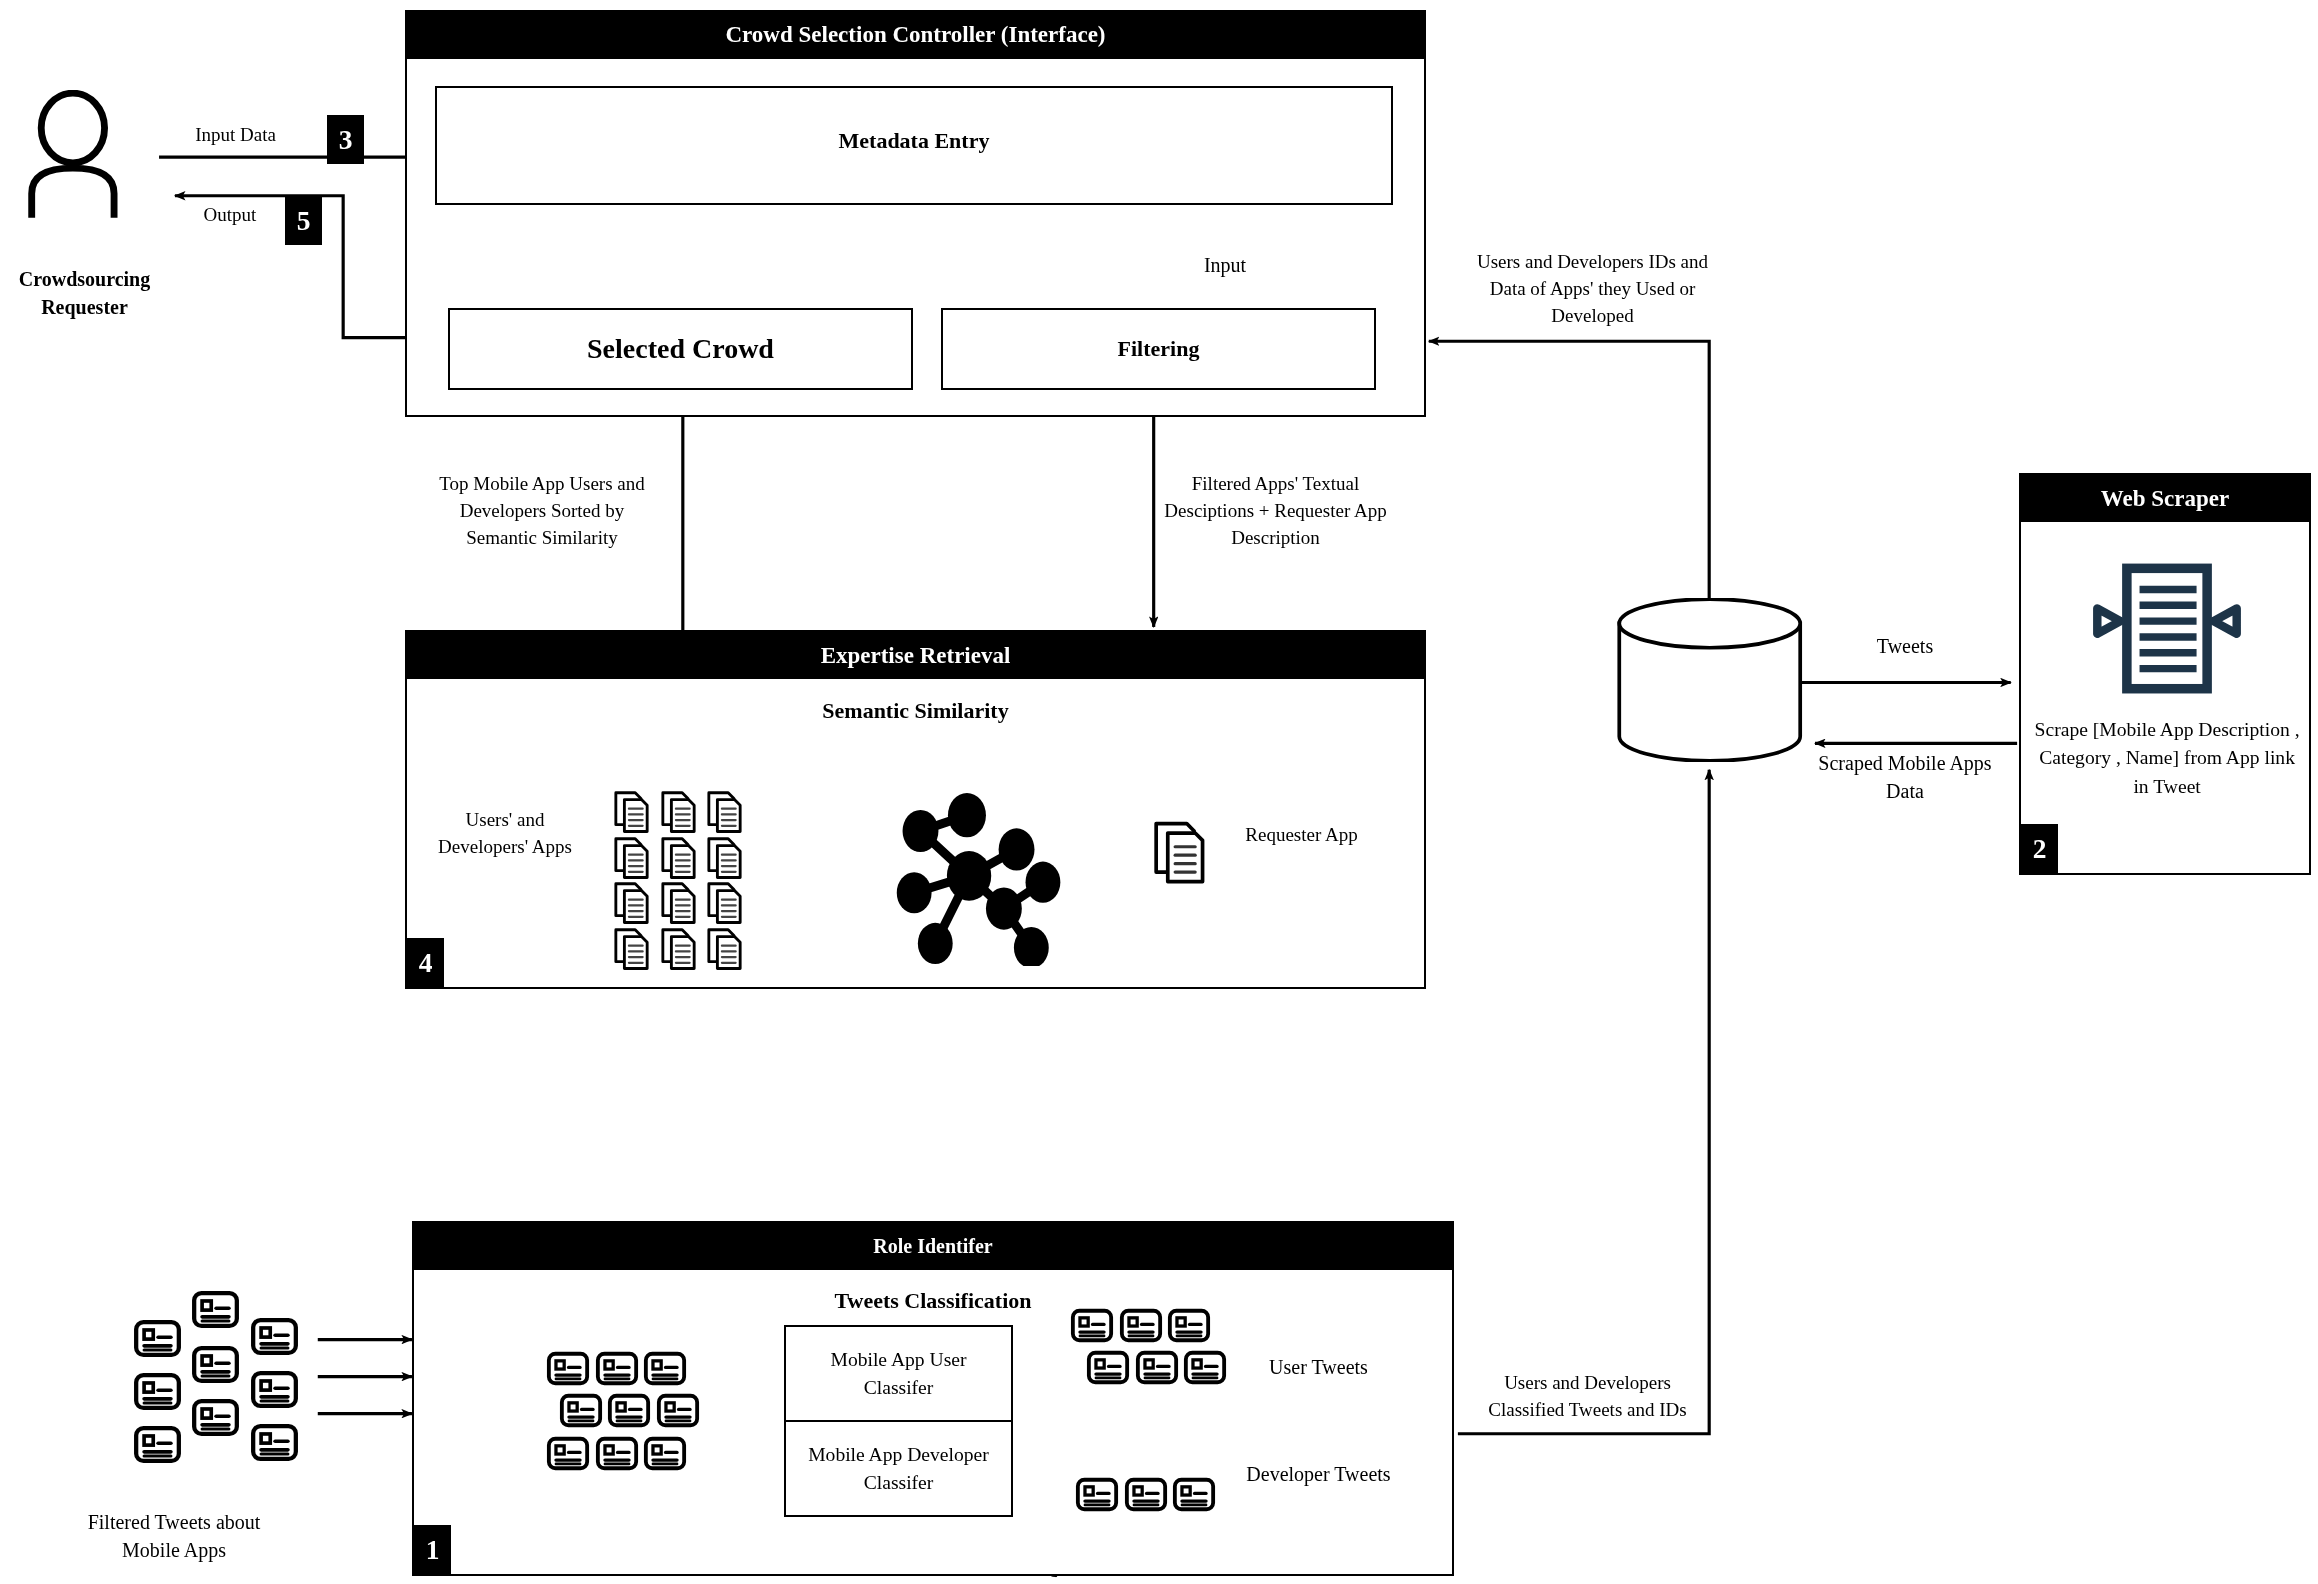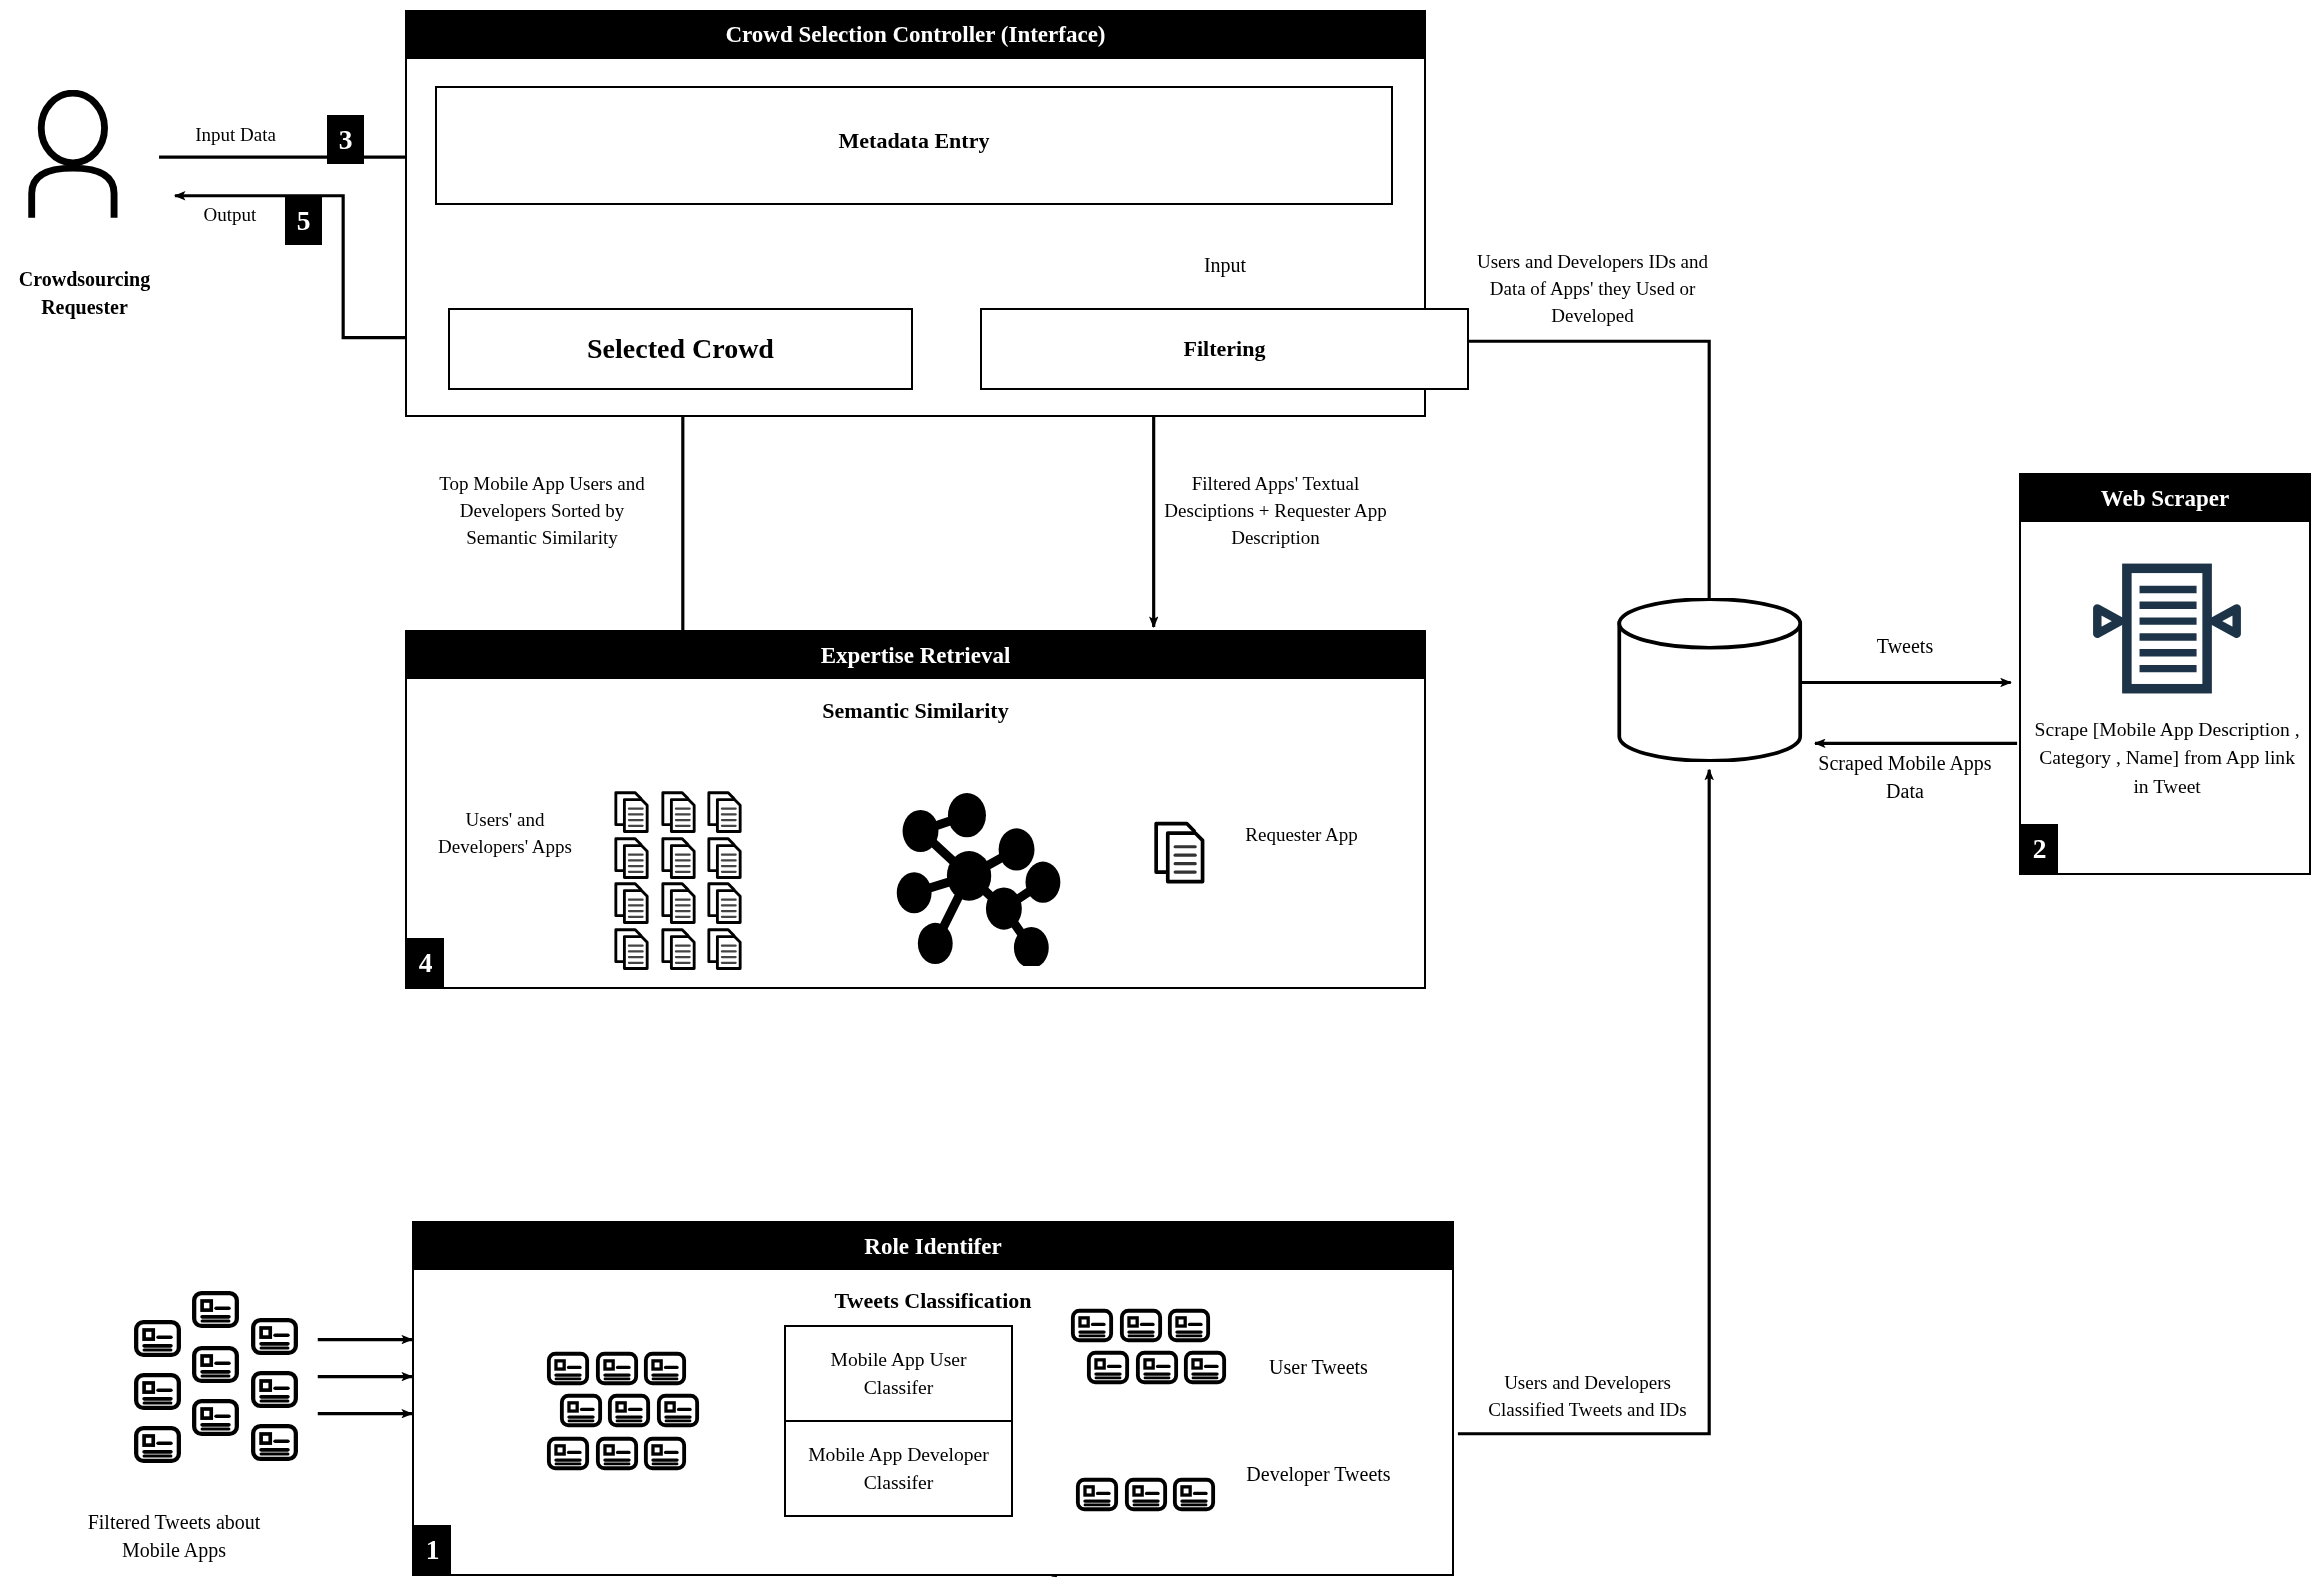--- a/index.html
+++ b/index.html
@@ -106,21 +106,21 @@
     <div class="inner-box" style="left:28px;top:74px;width:958px;height:119px;">
       <div class="inner-title" style="font-size:22px;margin-bottom:8.5px;">Metadata Entry</div>
     </div>
 
     <div class="lbl" style="left:757px;top:239px;width:122px;font-size:20px;">Input</div>
 
     <div class="inner-box" style="left:41px;top:296px;width:465px;height:82px;">
       <div class="inner-title" style="font-size:28px;">Selected Crowd</div>
     </div>
 
-    <div class="inner-box" style="left:534px;top:296px;width:489px;height:82px;margin-left:39px;">
+    <div class="inner-box" style="left:534px;top:296px;width:435px;height:82px;">
       <div class="inner-title" style="font-size:22px;">Filtering</div>
     </div>
   </div>
 
   <div class="lbl" style="left:423px;top:471px;width:238px;font-size:19px;">Top Mobile App Users and Developers Sorted by Semantic Similarity</div>
 
   <div class="lbl" style="left:1159px;top:471px;width:233px;font-size:19px;">Filtered Apps' Textual Desciptions + Requester App Description</div>
 
   <div class="lbl" style="left:1460px;top:249px;width:265px;font-size:19px;">Users and Developers IDs and Data of Apps'  they Used or Developed</div>
 
@@ -326,21 +326,21 @@
         <path d="M272 88 L228 112 L272 136 z" fill="none" stroke="#1d3448" stroke-width="16" stroke-linejoin="round"></path>
       </svg>
     </div>
 
     <div class="lbl" style="left:11.6px;top:241px;width:269px;font-size:19.6px;line-height:1.45;">Scrape [Mobile App Description , Category , Name] from App link in Tweet</div>
 
     <div class="step-badge" style="left:0px;bottom:0px;width:37px;height:49px;font-size:27.5px;">2</div>
   </div>
 
   <div class="panel" style="left:412px;top:1221px;width:1042px;height:355px;border-width:2.6px;">
-    <div class="panel-head" style="height:47px;font-size:23px;">Role Identifer</div>
+    <div class="panel-head" style="height:47px;font-size:20px;">Role Identifer</div>
 
     <div class="lbl bold" style="left:0px;top:62px;width:100%;font-size:22px;">Tweets Classification</div>
 
     <div id="ri-input-tweets" style="position:absolute;left:132px;top:128px;width:159px;height:122px;">
         <div class="tweet-ico" style="position: absolute; left: 0px; top: 0px;"><svg width="44" height="35" viewBox="0 0 80 64" xmlns="http://www.w3.org/2000/svg">
             <rect x="5" y="5" width="70" height="54" rx="12" ry="12" fill="#fff" stroke="#000" stroke-width="7"></rect>
             <rect x="18" y="18" width="15" height="15" fill="#fff" stroke="#000" stroke-width="6"></rect>
             <line x1="41" y1="30" x2="62" y2="30" stroke="#000" stroke-width="6" stroke-linecap="round"></line>
             <line x1="18" y1="44" x2="62" y2="44" stroke="#000" stroke-width="6" stroke-linecap="round"></line>
             <line x1="18" y1="51" x2="62" y2="51" stroke="#000" stroke-width="5" stroke-linecap="round"></line>

